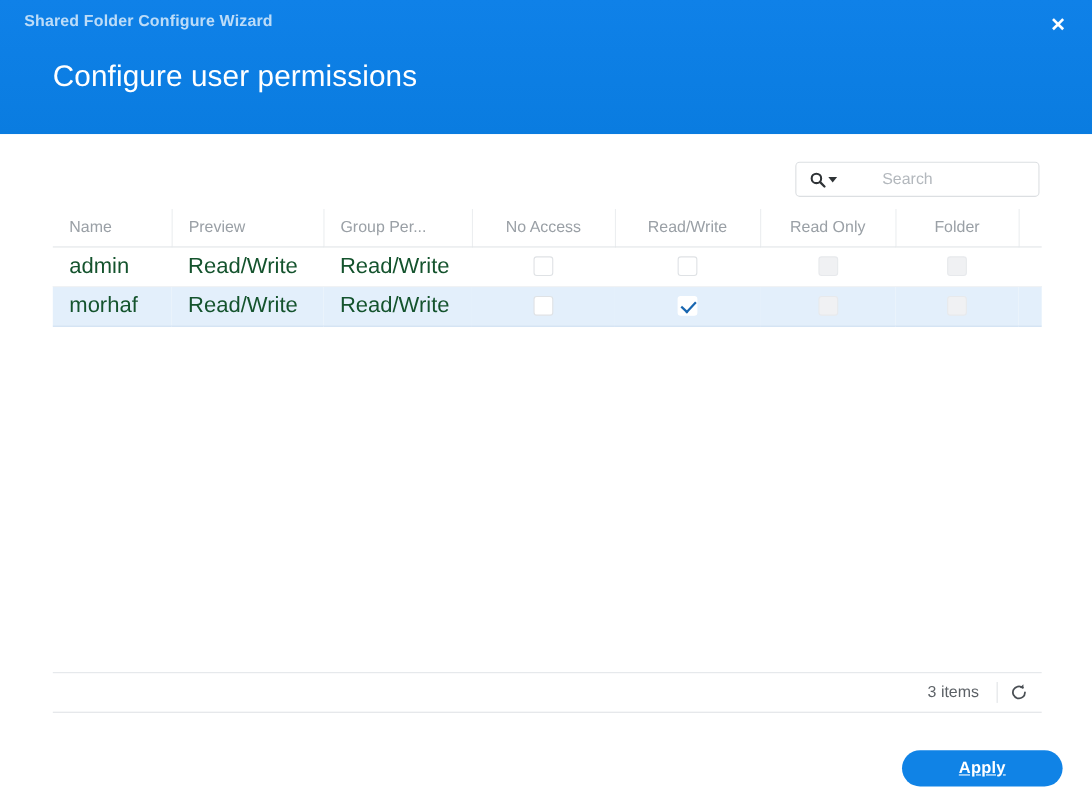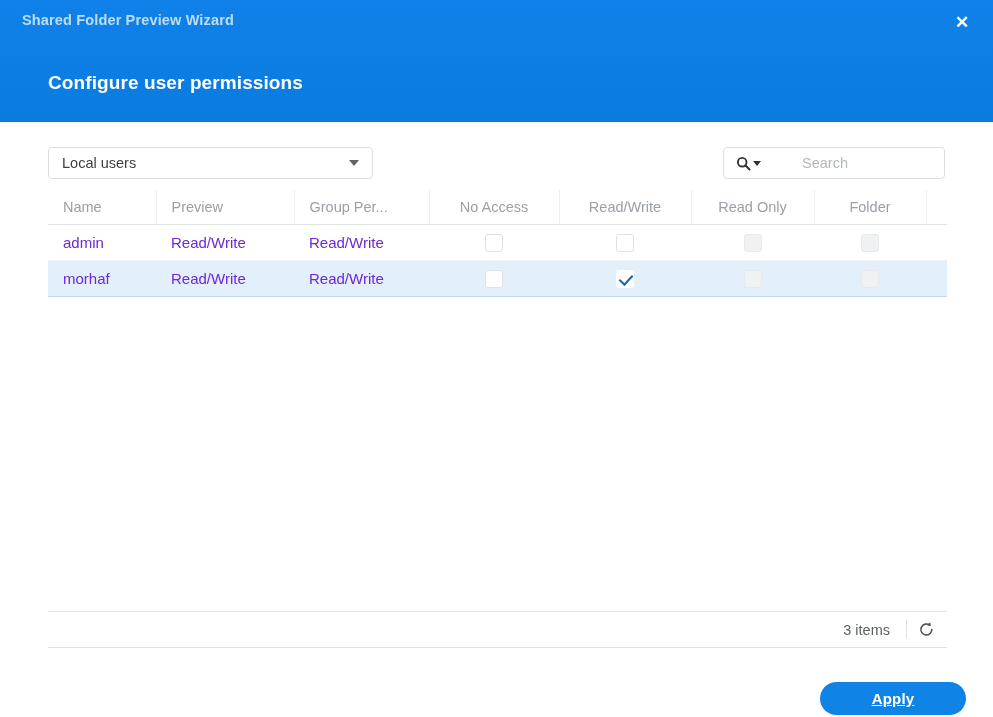--- a/index.html
+++ b/index.html
@@ -26,23 +26,23 @@
     left: 22px;
     top: 12px;
     font-size: 14.5px;
     font-weight: bold;
     color: rgba(255,255,255,0.72);
     letter-spacing: 0.15px;
   }
   .wizard-title {
     position: absolute;
     left: 48px;
-    top: 72px;
-    font-size: 19px;
-    font-weight: bold;
+    top: 54px;
+    font-size: 27px;
+    font-weight: normal;
     color: #ffffff;
     letter-spacing: 0.1px;
   }
   .close-btn {
     position: absolute;
     right: 20px;
     top: 11px;
     width: 22px;
     height: 22px;
     display: flex;
@@ -159,22 +159,22 @@
     white-space: nowrap;
     overflow: hidden;
     background: #ffffff;
     vertical-align: middle;
   }
   .perm-table th.center { text-align: center; padding-left: 0; }
   .perm-table th.last { border-right: none; }
 
   .perm-table td {
     height: 36px;
-    font-size: 15px;
-    color: #6d28d9;
+    font-size: 20px;
+    color: #14532d;
     padding: 0 0 0 15px;
     border-bottom: 1px solid #f0f2f4;
     vertical-align: middle;
     white-space: nowrap;
   }
   .perm-table td.center { text-align: center; padding-left: 0; }
 
   tr.row-selected td {
     background: #e3effb;
     border-top: 1px solid #c3d9f0;
@@ -272,33 +272,29 @@
     font-weight: bold;
     cursor: pointer;
     letter-spacing: 0.2px;
     text-decoration: underline;
   }
 </style>
 </head>
 <body>
 
 <div class="wizard-header">
-  <div class="wizard-subtitle">Shared Folder Preview Wizard</div>
+  <div class="wizard-subtitle">Shared Folder Configure Wizard</div>
   <div class="wizard-title">Configure user permissions</div>
   <div class="close-btn">✕</div>
 </div>
 
 <div class="wizard-body">
 
   <div class="toolbar">
 
-    <div class="user-scope-select">
-      <span class="label">Local users</span>
-      <span class="caret-down"></span>
-    </div>
 
     <div class="search-box">
       <span class="search-icon-wrap">
         <svg width="15" height="15" viewBox="0 0 16 16">
           <circle cx="6.6" cy="6.6" r="4.6" fill="none" stroke="#2f3336" stroke-width="2"></circle>
           <line x1="10.2" y1="10.2" x2="14.4" y2="14.4" stroke="#2f3336" stroke-width="2.2" stroke-linecap="round"></line>
         </svg>
         <span class="search-caret"></span>
       </span>
       <input class="search-input" type="text" placeholder="Search" value="" style="">

